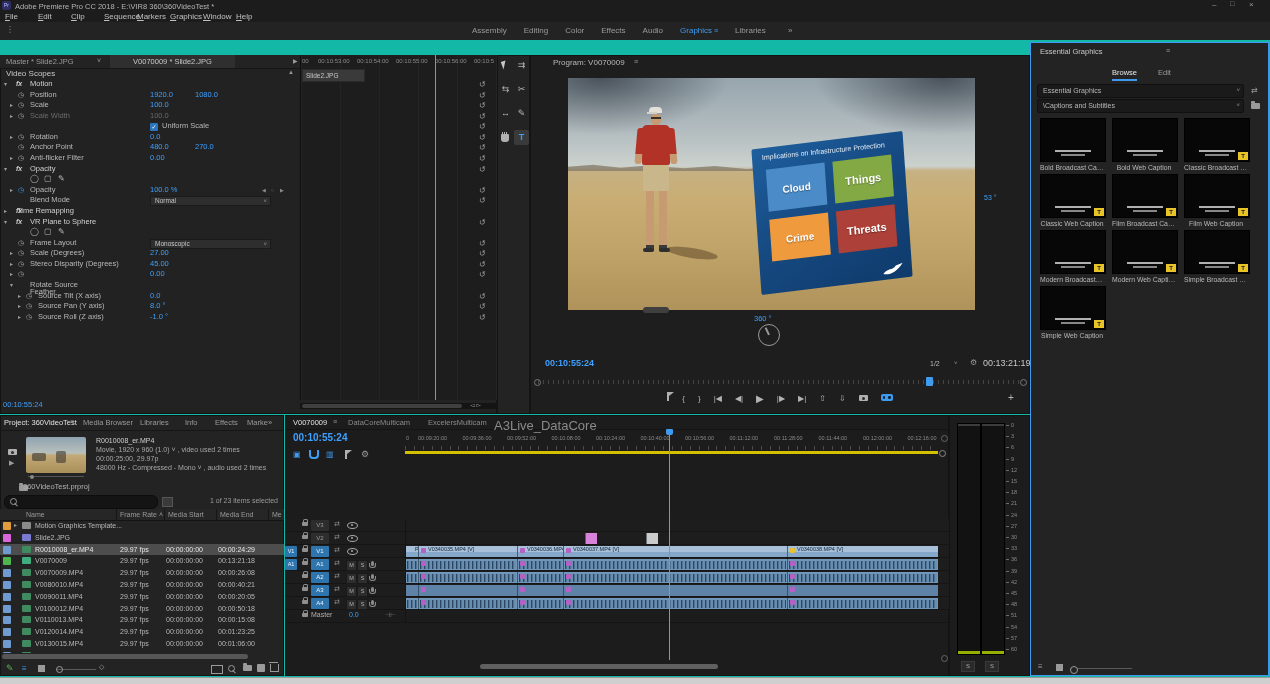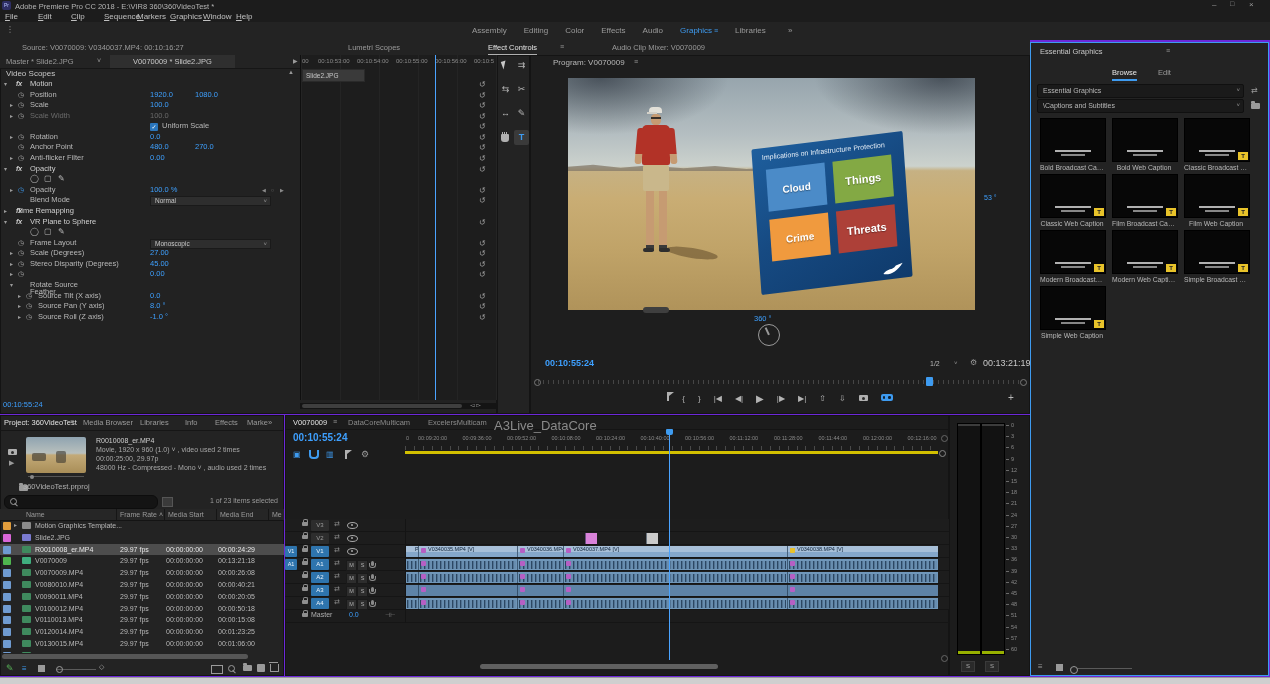--- a/index.html
+++ b/index.html
@@ -1,16 +1,16 @@
 <!DOCTYPE html>
 <html><head>
 <meta charset="utf-8">
 <style>
   html,body{margin:0;padding:0;background:#000;}
-  .app{position:relative;width:1270px;height:684px;background:#6d28d9;overflow:hidden;
+  .app{position:relative;width:1270px;height:684px;background:#14b8a6;overflow:hidden;
        font-family:"Liberation Sans", sans-serif;color:#c8c8c8;font-size:8px;
        -webkit-font-smoothing:antialiased;}
   .ab{position:absolute;}
   .dim{color:#9a9a9a;}
   .blue{color:#3ea0ff;}
   .panel{position:absolute;background:#232323;box-shadow:inset 0 0 0 1px #141414;}
   .tabtxt{font-size:8px;color:#9a9a9a;white-space:nowrap;}
   .tabtxt.active{color:#e0e0e0;}
   u{text-decoration:underline;}
   
@@ -108,27 +108,20 @@
         <div style="font-size: 8px; color: rgb(154, 154, 154); white-space: nowrap;">Editing</div>
         <div style="font-size: 8px; color: rgb(154, 154, 154); white-space: nowrap;">Color</div>
         <div style="font-size: 8px; color: rgb(154, 154, 154); white-space: nowrap;">Effects</div>
         <div style="font-size: 8px; color: rgb(154, 154, 154); white-space: nowrap;">Audio</div>
         <div style="font-size: 8px; color: rgb(62, 155, 240); white-space: nowrap;">Graphics<span style="font-size: 7px;"> ≡</span></div>
         <div style="font-size: 8px; color: rgb(154, 154, 154); white-space: nowrap;">Libraries</div>
       </div>
     <div class="ab dim" style="left:788px;top:4px;">»</div>
   </div>
 
-  <div class="ab" id="paneltabs" style="left:0;top:40px;width:1030px;height:15px;background:#232323;border-bottom:1px solid #141414;">
-      <div style="position: absolute; left: 22px; top: 3px; font-size: 7.5px; color: rgb(154, 154, 154); white-space: nowrap;">Source: V0070009: V0340037.MP4: 00:10:16:27</div>
-      <div style="position: absolute; left: 348px; top: 3px; font-size: 7.5px; color: rgb(154, 154, 154); white-space: nowrap;">Lumetri Scopes</div>
-      <div style="position: absolute; left: 488px; top: 3px; font-size: 7.5px; color: rgb(228, 228, 228); white-space: nowrap; border-bottom: 1px solid rgb(176, 176, 176); padding-bottom: 2px;">Effect Controls</div>
-      <div style="position: absolute; left: 560px; top: 3px; font-size: 7px; color: rgb(154, 154, 154);">≡</div>
-      <div style="position: absolute; left: 612px; top: 3px; font-size: 7.5px; color: rgb(154, 154, 154); white-space: nowrap;">Audio Clip Mixer: V0070009</div>
-    </div>
 
   <div class="panel" id="ec" style="left:0;top:55px;width:497px;height:359px;background:#222;">
     <div class="ab" style="left:0;top:0;width:497px;height:13px;background:#232323;border-bottom:1px solid #161616;">
       <span class="ab dim" style="left:6px;top:2px;font-size:7.5px;white-space:nowrap;">Master * Slide2.JPG</span>
       <span class="ab dim" style="left:97px;top:2px;font-size:7px;">˅</span>
       <span class="ab" style="left:110px;top:0;width:125px;height:13px;background:#2f2f2f;color:#c8c8c8;font-size:7.5px;line-height:13px;text-align:center;white-space:nowrap;">V0070009 * Slide2.JPG</span>
       <span class="ab dim" style="left:293px;top:2px;font-size:6px;">▶</span>
     </div>
 
     <div class="ab" style="left:300px;top:0;width:197px;height:345px;background:#1d1d1d;border-left:1px solid #0f0f0f;

